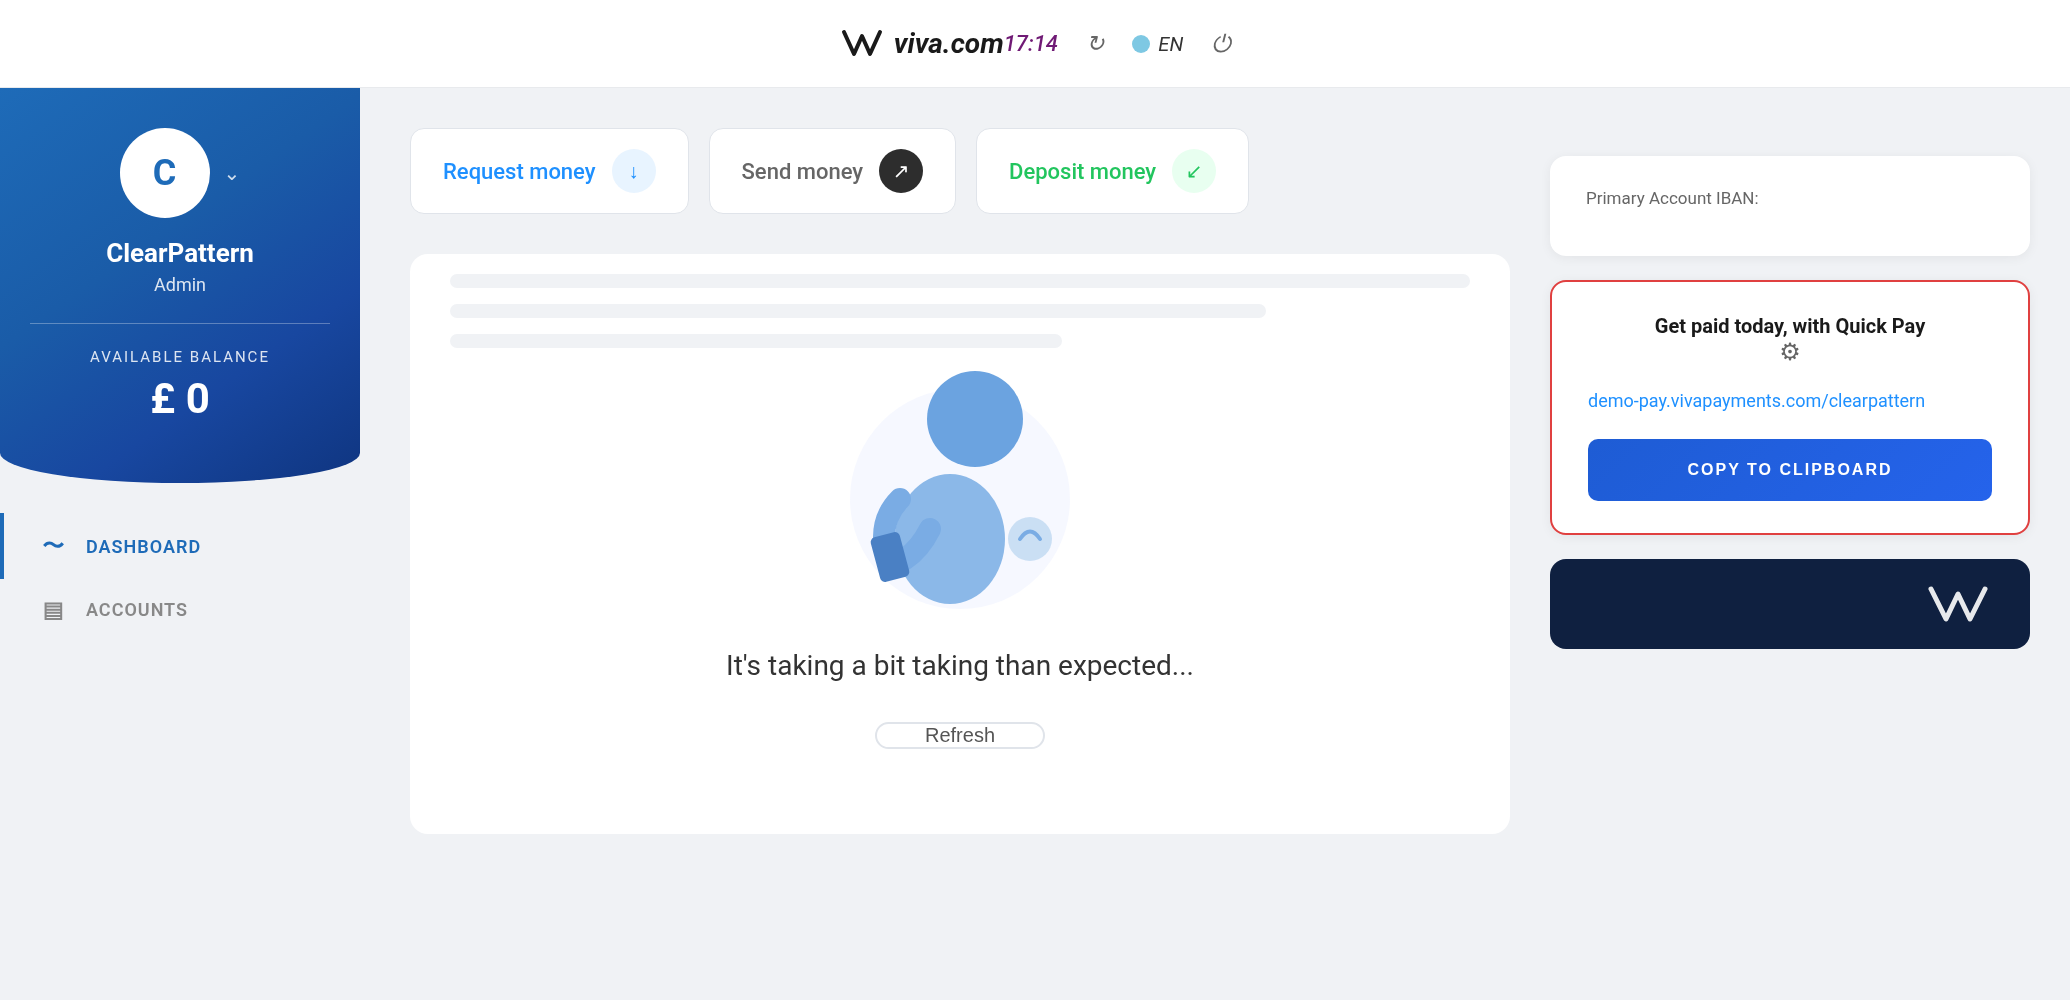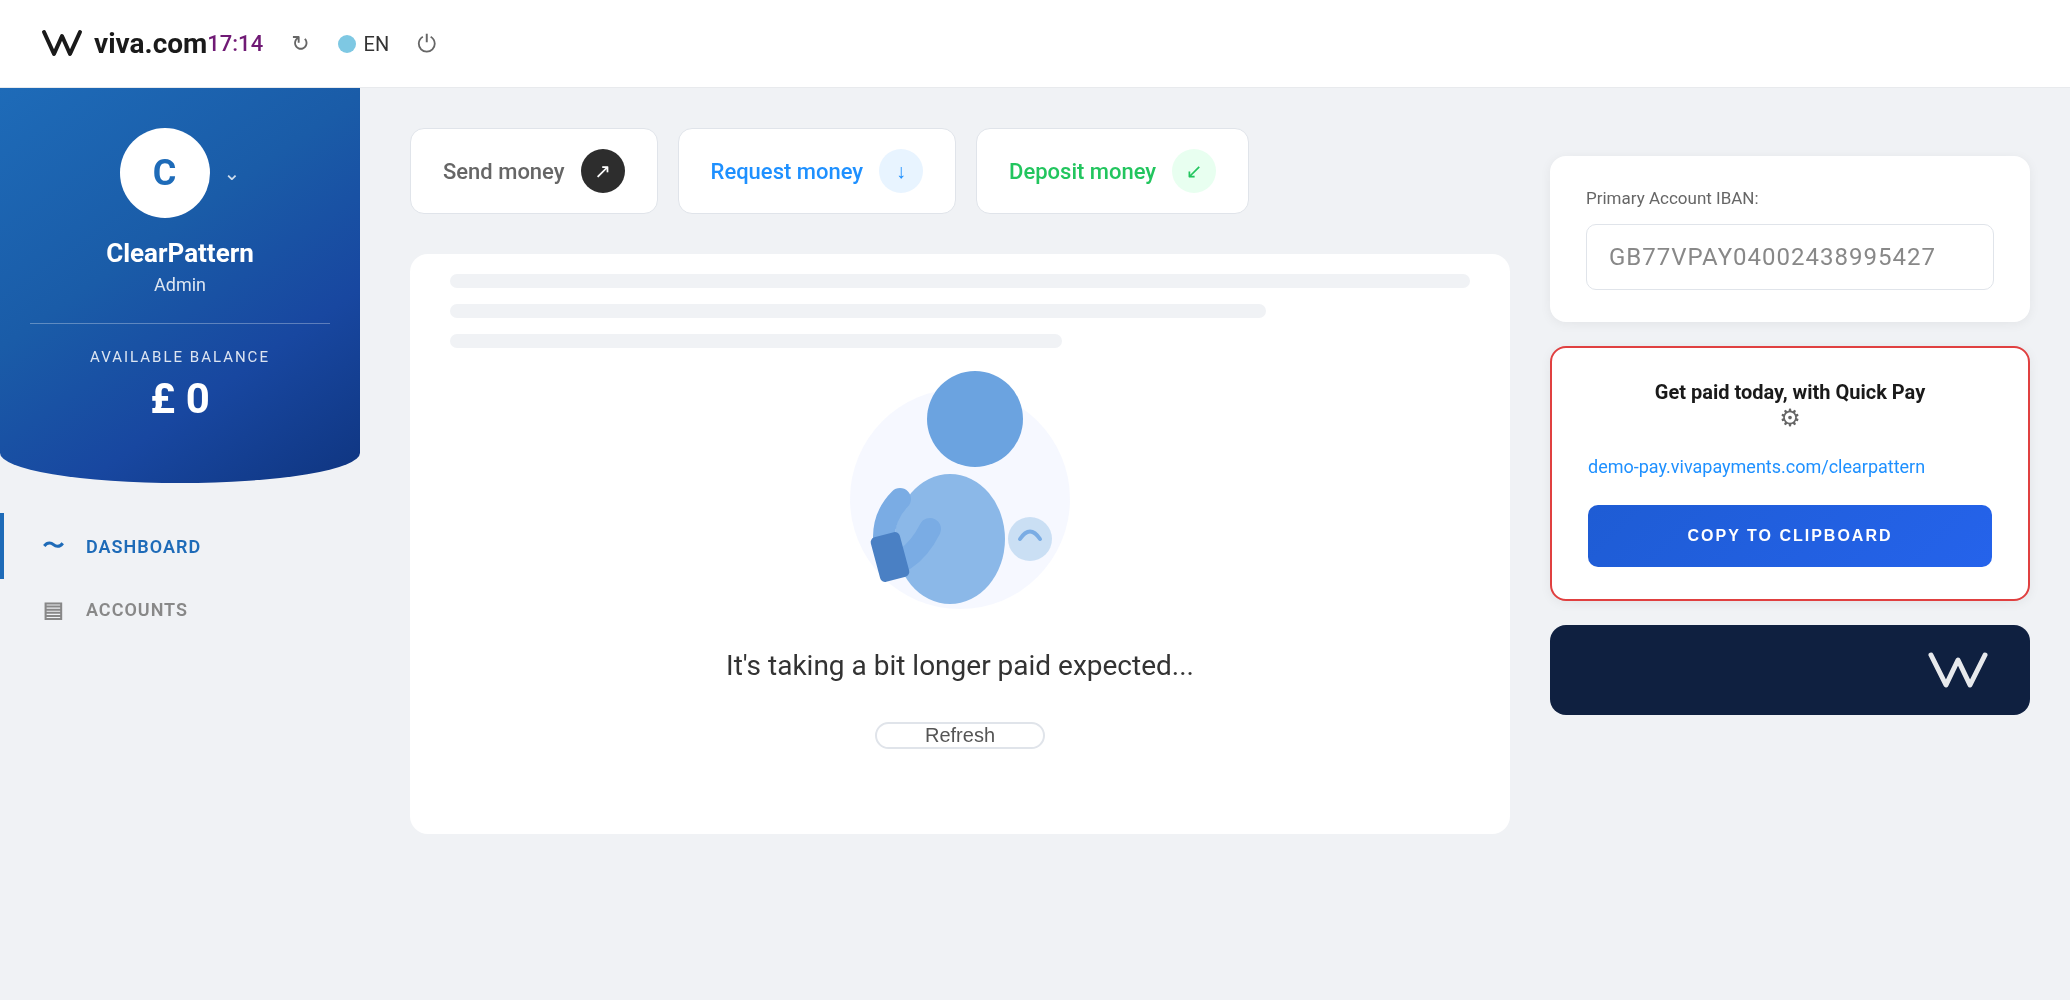--- a/index.html
+++ b/index.html
@@ -10,25 +10,26 @@
       height: 1000px;
       overflow: hidden;
     }
 
     
     .topbar {
       background: #ffffff;
       height: 88px;
       display: flex;
       align-items: center;
-      justify-content: flex-start;
+      justify-content: center;
       padding: 0 40px;
       border-bottom: 1px solid #e8eaed;
       position: relative;
       z-index: 10;
+      font-style: italic;
     }
     .topbar-logo {
       display: flex;
       align-items: center;
       gap: 10px;
       font-size: 28px;
       font-weight: 700;
       color: #1a1a1a;
     }
     .topbar-logo svg {
@@ -422,27 +423,27 @@
         <span>ACCOUNTS</span>
       </div>
     </div>
   </div>
 
   <div class="content-area">
 
     <div class="left-content">
 
       <div class="action-buttons">
+        <div class="action-btn request">
+          <span class="btn-label">Request money</span>
+          <div class="btn-icon-circle btn-icon-blue">↓</div>
+        </div>
         <div class="action-btn">
           <span class="btn-label">Send money</span>
           <div class="btn-icon-circle btn-icon-dark">↗</div>
-        </div>
-        <div class="action-btn request">
-          <span class="btn-label">Request money</span>
-          <div class="btn-icon-circle btn-icon-blue">↓</div>
         </div>
         <div class="action-btn deposit">
           <span class="btn-label">Deposit money</span>
           <div class="btn-icon-circle btn-icon-green">↙</div>
         </div>
       </div>
 
       <div class="illustration-area">
         <div class="loading-lines">
           <div class="loading-line long"></div>
@@ -459,30 +460,29 @@
           <ellipse cx="130" cy="200" rx="55" ry="65" fill="#8bb8e8"></ellipse>
 
           <path d="M80 160 Q60 180 65 210 Q70 230 85 220 Q100 210 110 190" stroke="#7aace4" stroke-width="22" fill="none" stroke-linecap="round"></path>
 
           <rect x="55" y="195" width="30" height="46" rx="5" fill="#4a80c4" transform="rotate(-15, 70, 218)"></rect>
 
           <circle cx="210" cy="200" r="22" fill="#b8d4f0" opacity="0.7"></circle>
           <path d="M200 200 Q210 185 220 200" stroke="#7aace4" stroke-width="4" fill="none" stroke-linecap="round"></path>
         </svg>
 
-        <div class="illustration-text">It's taking a bit longer paid expected...</div>
+        <div class="illustration-text">It's taking a bit taking than expected...</div>
         <button class="refresh-btn">Refresh</button>
       </div>
     </div>
 
     <div class="right-panel">
 
       <div class="iban-card">
         <div class="iban-label">Primary Account IBAN:</div>
-        <div class="iban-value-box">GB77VPAY04002438995427</div>
       </div>
 
       <div class="quickpay-card">
         <div class="quickpay-header">
           <span class="quickpay-title">Get paid today, with Quick Pay</span>
           <span class="gear-icon">⚙</span>
         </div>
         <div class="quickpay-link">demo-pay.vivapayments.com/clearpattern</div>
         <button class="copy-btn">COPY TO CLIPBOARD</button>
       </div>

